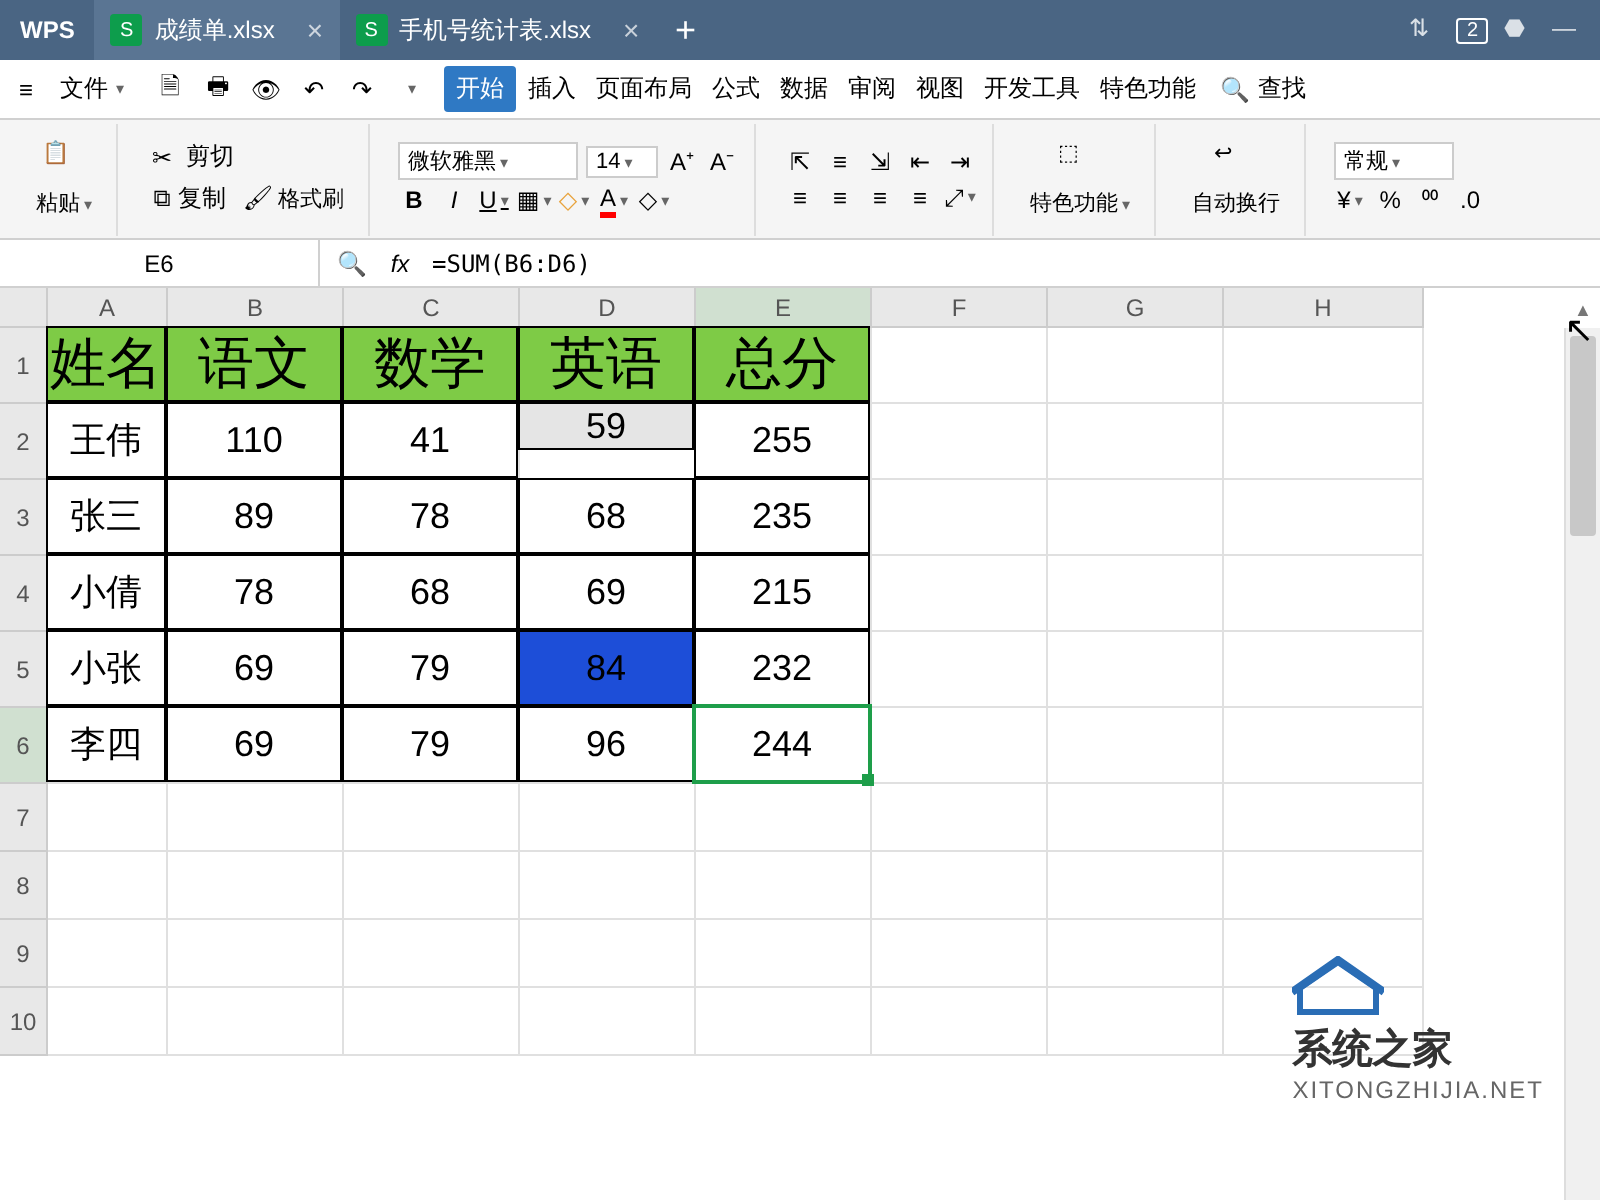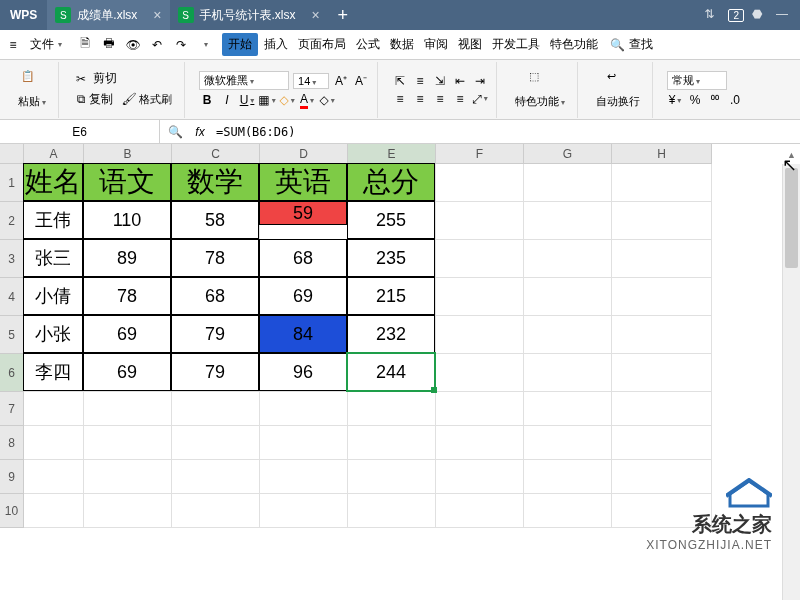--- a/index.html
+++ b/index.html
@@ -13,21 +13,21 @@
 .tab-ico { width:16px; height:16px; background:#0d9d4c; border-radius:2px; display:flex; align-items:center; justify-content:center; font-size:10px; color:#fff; }
 .tab .close { font-size:14px; opacity:.7; margin-left:10px; }
 .tab-add { width:30px; text-align:center; font-size:18px; }
 .titlebar .right { margin-left:auto; display:flex; align-items:center; gap:8px; padding-right:8px; }
 .tb-ico { width:16px; height:16px; opacity:.8; }
 .badge { border:1px solid #fff; border-radius:2px; padding:0 4px; font-size:10px; }
 
 
 .menubar { background:#fff; border-bottom:1px solid #d0d0d0; height:30px; display:flex; align-items:center; font-size:12px; padding:0 4px; gap:2px; }
 .menubar .mi { padding:3px 4px; cursor:pointer; }
-.menubar .mi.home { background:#2f79c4; color:#000000; border-radius:2px; padding:3px 6px; }
+.menubar .mi.home { background:#2f79c4; color:#ffffff; border-radius:2px; padding:3px 6px; }
 .menubar .file { display:flex; align-items:center; gap:2px; padding:2px 6px; }
 .menubar .ico { width:18px; height:18px; display:inline-flex; align-items:center; justify-content:center; }
 .menubar .qat { display:flex; gap:6px; margin:0 6px; }
 .menubar .search { display:flex; align-items:center; gap:4px; margin-left:6px; }
 
 
 .ribbon { background:#f5f5f5; border-bottom:1px solid #d0d0d0; height:60px; display:flex; align-items:center; font-size:12px; padding:2px 6px; gap:6px; }
 .rgrp { display:flex; flex-direction:column; gap:2px; border-right:1px solid #ddd; padding:2px 8px; height:56px; justify-content:center; }
 .rrow { display:flex; align-items:center; gap:4px; }
 .rbtn { display:flex; flex-direction:column; align-items:center; gap:2px; padding:2px 4px; cursor:pointer; font-size:11px; }
@@ -56,21 +56,21 @@
 .tbl .cell { border:1px solid #000; margin:-1px 0 0 -1px; }
 .hdrcell { font-size:28px; }
 .datacell { font-size:18px; }
 .selcell { outline:2px solid #1e9e4a; outline-offset:-1px; z-index:5; }
 .selhandle { position:absolute; width:6px; height:6px; background:#1e9e4a; right:-3px; bottom:-3px; z-index:6; }
 
 .vscroll { position:absolute; right:0; top:20px; width:18px; bottom:0; background:#f0f0f0; border-left:1px solid #ddd; }
 .vscroll .thumb { position:absolute; left:2px; right:2px; top:4px; height:100px; background:#c8c8c8; border-radius:2px; }
 .vscroll .arr { position:absolute; left:0; right:0; text-align:center; font-size:9px; color:#777; }
 
-.watermark { position:absolute; right:28px; bottom:48px; text-align:right; font-size:13px; color:#2a6db5; z-index:20; pointer-events:none; }
+.watermark { position:absolute; right:28px; bottom:48px; text-align:left; font-size:13px; color:#2a6db5; z-index:20; pointer-events:none; }
 .watermark .logo { width:46px; height:30px; margin-left:auto; }
 .watermark .t1 { font-size:20px; font-weight:bold; color:#333; }
 .watermark .t2 { font-size:12px; color:#666; letter-spacing:1px; }
 
 .cursor-arrow { position:absolute; font-size:18px; color:#000; z-index:30; pointer-events:none; }
 </style>
 </head>
 <body>
 
 <div class="titlebar">
@@ -317,22 +317,22 @@
       <div class="cell" style="left: 500px; top: 330px; width: 88px; height: 34px;"></div>
       <div class="cell" style="left: 588px; top: 330px; width: 100px; height: 34px;"></div>
       <div class="tbl">
         <div class="cell hdrcell" style="left: 0px; top: 0px; width: 60px; height: 38px; background: rgb(126, 203, 70);">姓名</div>
         <div class="cell hdrcell" style="left: 60px; top: 0px; width: 88px; height: 38px; background: rgb(126, 203, 70);">语文</div>
         <div class="cell hdrcell" style="left: 148px; top: 0px; width: 88px; height: 38px; background: rgb(126, 203, 70);">数学</div>
         <div class="cell hdrcell" style="left: 236px; top: 0px; width: 88px; height: 38px; background: rgb(126, 203, 70);">英语</div>
         <div class="cell hdrcell" style="left: 324px; top: 0px; width: 88px; height: 38px; background: rgb(126, 203, 70);">总分</div>
         <div class="cell datacell" style="left: 0px; top: 38px; width: 60px; height: 38px; background: rgb(255, 255, 255);">王伟</div>
         <div class="cell datacell" style="left: 60px; top: 38px; width: 88px; height: 38px; background: rgb(255, 255, 255);">110</div>
-        <div class="cell datacell" style="left: 148px; top: 38px; width: 88px; height: 38px; background: rgb(255, 255, 255);">58</div>
-        <div class="cell datacell" style="left: 236px; top: 38px; width: 88px; height: 24px; background: #ef4444;">59</div>
+        <div class="cell datacell" style="left: 148px; top: 38px; width: 88px; height: 38px; background: rgb(255, 255, 255);">41</div>
+        <div class="cell datacell" style="left: 236px; top: 38px; width: 88px; height: 24px; background: #e5e5e5;">59</div>
         <div class="cell datacell" style="left: 324px; top: 38px; width: 88px; height: 38px; background: rgb(255, 255, 255);">255</div>
         <div class="cell datacell" style="left: 0px; top: 76px; width: 60px; height: 38px; background: rgb(255, 255, 255);">张三</div>
         <div class="cell datacell" style="left: 60px; top: 76px; width: 88px; height: 38px; background: rgb(255, 255, 255);">89</div>
         <div class="cell datacell" style="left: 148px; top: 76px; width: 88px; height: 38px; background: rgb(255, 255, 255);">78</div>
         <div class="cell datacell" style="left: 236px; top: 76px; width: 88px; height: 38px; background: rgb(255, 255, 255);">68</div>
         <div class="cell datacell" style="left: 324px; top: 76px; width: 88px; height: 38px; background: rgb(255, 255, 255);">235</div>
         <div class="cell datacell" style="left: 0px; top: 114px; width: 60px; height: 38px; background: rgb(255, 255, 255);">小倩</div>
         <div class="cell datacell" style="left: 60px; top: 114px; width: 88px; height: 38px; background: rgb(255, 255, 255);">78</div>
         <div class="cell datacell" style="left: 148px; top: 114px; width: 88px; height: 38px; background: rgb(255, 255, 255);">68</div>
         <div class="cell datacell" style="left: 236px; top: 114px; width: 88px; height: 38px; background: rgb(255, 255, 255);">69</div>

